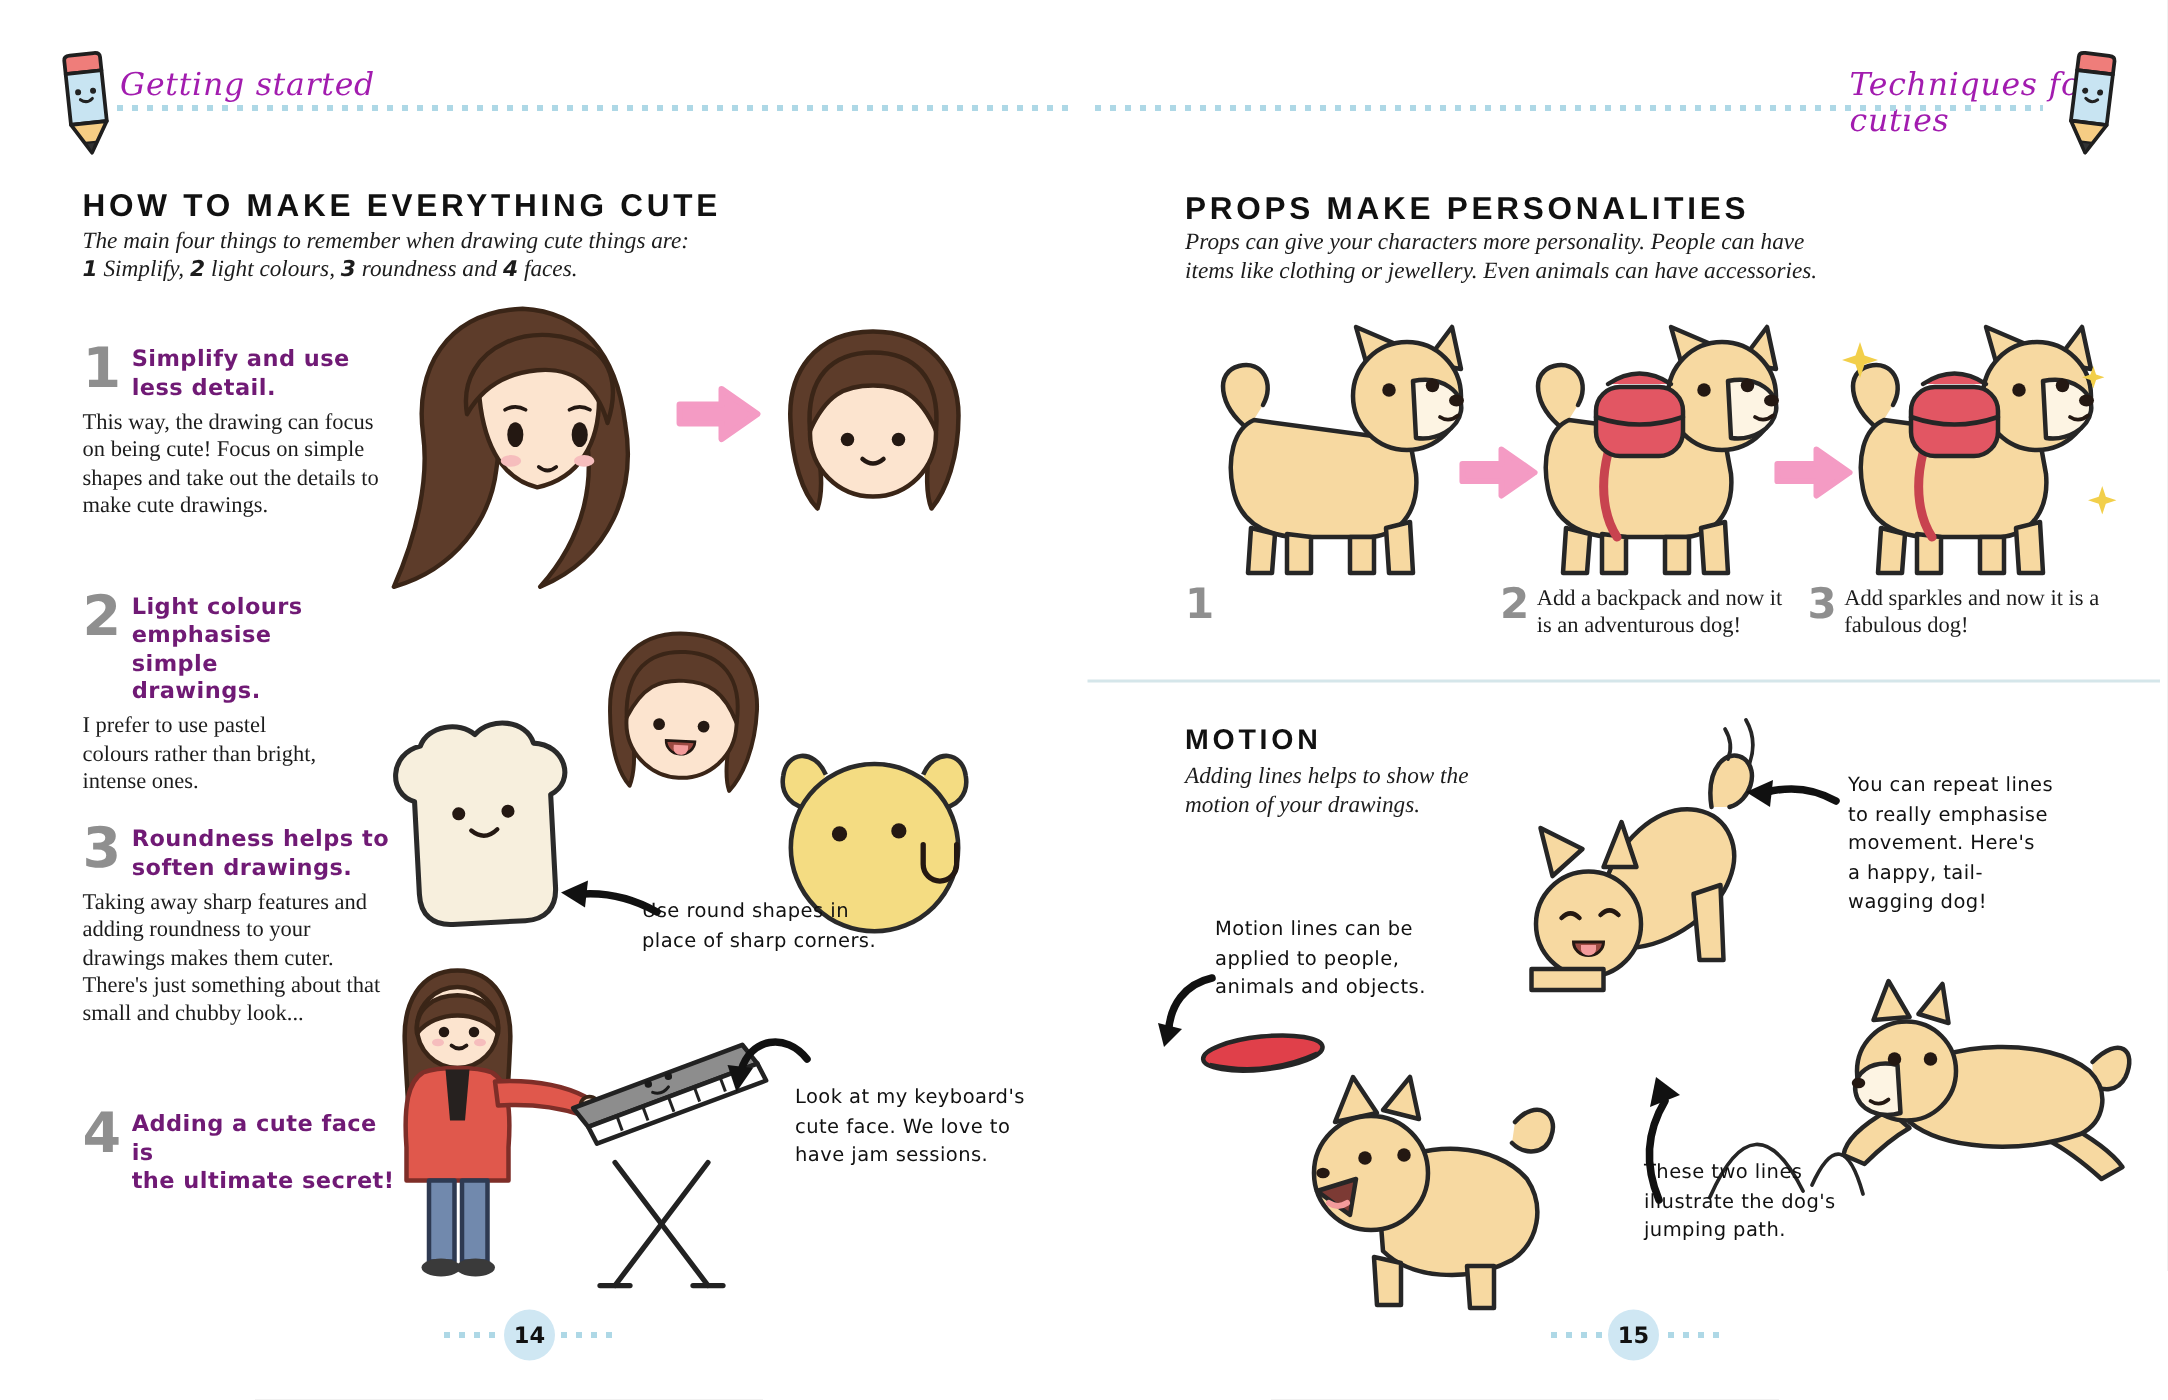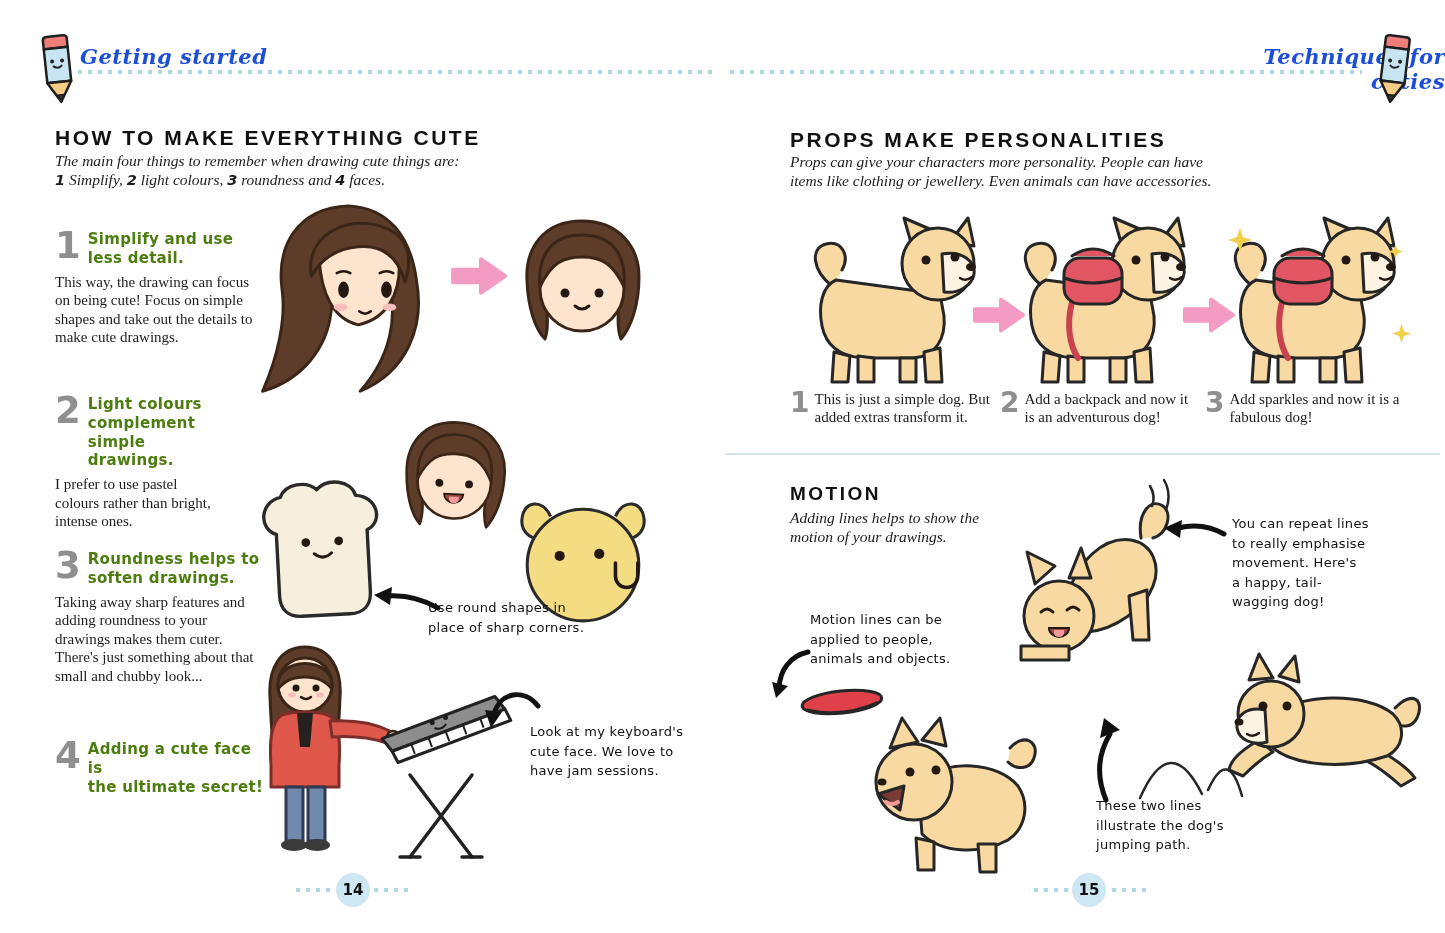--- a/index.html
+++ b/index.html
@@ -2,36 +2,36 @@
 <html><head>
 <meta charset="utf-8">
 <style>
   html,body{margin:0;padding:0;background:#e8e8e8;}
   #canvas{position:relative;width:1445px;height:933px;background:#ffffff;overflow:hidden;
           font-family:"Liberation Serif",serif;color:#1c1c1c;}
   .abs{position:absolute;}
   .prewrap{white-space:pre-line;}
 
   
-  .script-head{font-family:"DejaVu Serif",serif;font-style:italic;font-weight:700;
-               font-size:21px;color:#1d4ed8;letter-spacing:.5px;text-align:right;}
+  .script-head{font-family:"DejaVu Serif",serif;font-style:italic;font-weight:400;
+               font-size:21px;color:#a21caf;letter-spacing:.5px;}
   .dots{height:4px;background-image:repeating-linear-gradient(90deg,#aed8e6 0 4px,transparent 4px 10px);}
 
   
   .big-title{font-family:"Liberation Sans",sans-serif;font-weight:800;font-size:21px;
              letter-spacing:2.5px;color:#111;}
   .body-text{font-size:15.5px;line-height:19px;font-style:italic;}
   .bold-num{font-family:"DejaVu Sans",sans-serif;font-weight:800;font-size:14.5px;}
 
   
   .tip-head{display:flex;gap:7px;margin-bottom:5px;}
   .tip-num{font-family:"DejaVu Sans",sans-serif;font-weight:800;font-size:37px;line-height:.85;
            color:#8f8f8f;}
   .tip-heading{font-family:"DejaVu Sans",sans-serif;font-weight:700;font-size:15px;
-               line-height:1.25;letter-spacing:.3px;color:#4d7c0f;}
+               line-height:1.25;letter-spacing:.3px;color:#701a75;}
   .tip-body{font-size:15px;line-height:18.5px;}
 
   
   .cap{display:flex;gap:5px;}
   .cap-num{font-family:"DejaVu Sans",sans-serif;font-weight:800;font-size:28px;line-height:.9;
            color:#8f8f8f;}
   .cap-text{font-size:15px;line-height:18px;}
 
   
   .hand{font-family:"DejaVu Sans",sans-serif;font-size:13px;line-height:1.5;
@@ -99,21 +99,21 @@
       <span class="tip-heading prewrap">Simplify and use
 less detail.</span>
     </div>
     <div class="tip-body">This way, the drawing can focus on being cute! Focus on simple shapes and take out the details to make cute drawings.</div>
   </div>
 
   <div class="abs" style="left:55px;top:395px;width:160px;">
     <div class="tip-head">
       <span class="tip-num">2</span>
       <span class="tip-heading prewrap">Light colours
-complement
+emphasise
 simple drawings.</span>
     </div>
     <div class="tip-body">I prefer to use pastel colours rather than bright, intense ones.</div>
   </div>
 
   <div class="abs" style="left:55px;top:550px;width:210px;">
     <div class="tip-head">
       <span class="tip-num">3</span>
       <span class="tip-heading prewrap">Roundness helps to
 soften drawings.</span>
@@ -371,21 +371,20 @@
       </svg>
   </div>
   <div class="abs" style="left:1392px;top:324px;">
     <svg width="19" height="19" viewBox="0 0 24 24">
         <polygon points="12,0 15,9 24,12 15,15 12,24 9,15 0,12 9,9" fill="#f2cf4a"></polygon>
       </svg>
   </div>
 
   <div class="abs cap" style="left:790px;top:390px;width:200px;">
     <span class="cap-num">1</span>
-    <span class="cap-text">This is just a simple dog. But added extras transform it.</span>
   </div>
   <div class="abs cap" style="left:1000px;top:390px;width:200px;">
     <span class="cap-num">2</span>
     <span class="cap-text">Add a backpack and now it is an adventurous dog!</span>
   </div>
   <div class="abs cap" style="left:1205px;top:390px;width:200px;">
     <span class="cap-num">3</span>
     <span class="cap-text">Add sparkles and now it is a fabulous dog!</span>
   </div>
 
@@ -468,21 +467,21 @@
   </div>
 
   <div class="abs" style="left:1082px;top:712px;">
     <svg width="165" height="92" viewBox="0 0 165 92">
       <path d="M24,88 C14,64 16,42 28,22" stroke="#111" stroke-width="5" fill="none" stroke-linecap="round"></path>
       <polygon points="22,6 38,18 18,26" fill="#111"></polygon>
       <path d="M58,86 Q88,18 120,82" stroke="#262626" stroke-width="2.5" fill="none" stroke-linecap="round"></path>
       <path d="M126,78 Q146,34 160,84" stroke="#262626" stroke-width="2.5" fill="none" stroke-linecap="round"></path>
     </svg>
   </div>
-  <div class="abs hand prewrap" style="left:1096px;top:796px;width:170px;">These two lines
+  <div class="abs hand prewrap" style="left:1096px;top:772px;width:170px;">These two lines
 illustrate the dog's
 jumping path.</div>
 
   <div class="abs" style="left:1225px;top:648px;">
     <svg width="205" height="150" viewBox="0 0 205 150">
       <g stroke="#262626" stroke-width="3" stroke-linejoin="round" stroke-linecap="round">
         <path d="M170,60 C188,42 200,52 192,70 C187,80 176,80 170,74" fill="#f7d9a1"></path>
         <path d="M34,92 Q6,108 4,122 L18,128 Q34,112 48,104 Z" fill="#f7d9a1"></path>
         <path d="M150,100 Q180,116 190,130 L176,138 Q156,120 140,112 Z" fill="#f7d9a1"></path>
         <path d="M44,70 C72,44 142,44 168,66 C182,80 178,100 162,108 C120,122 70,118 48,100 Z" fill="#f7d9a1"></path>

